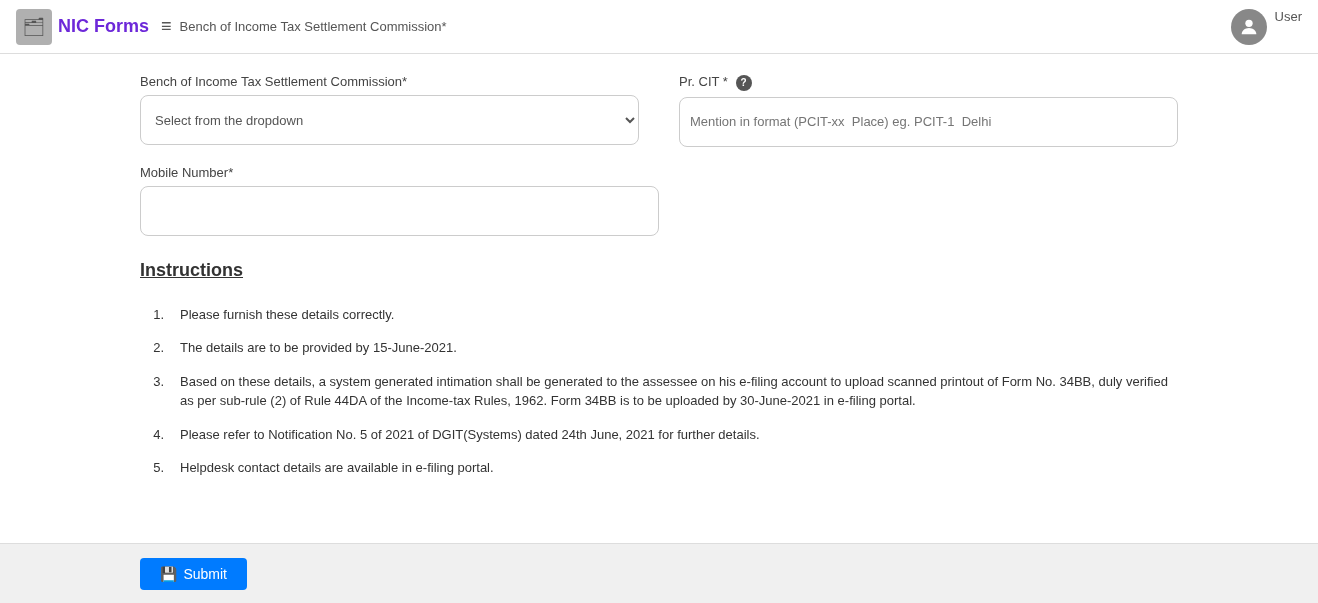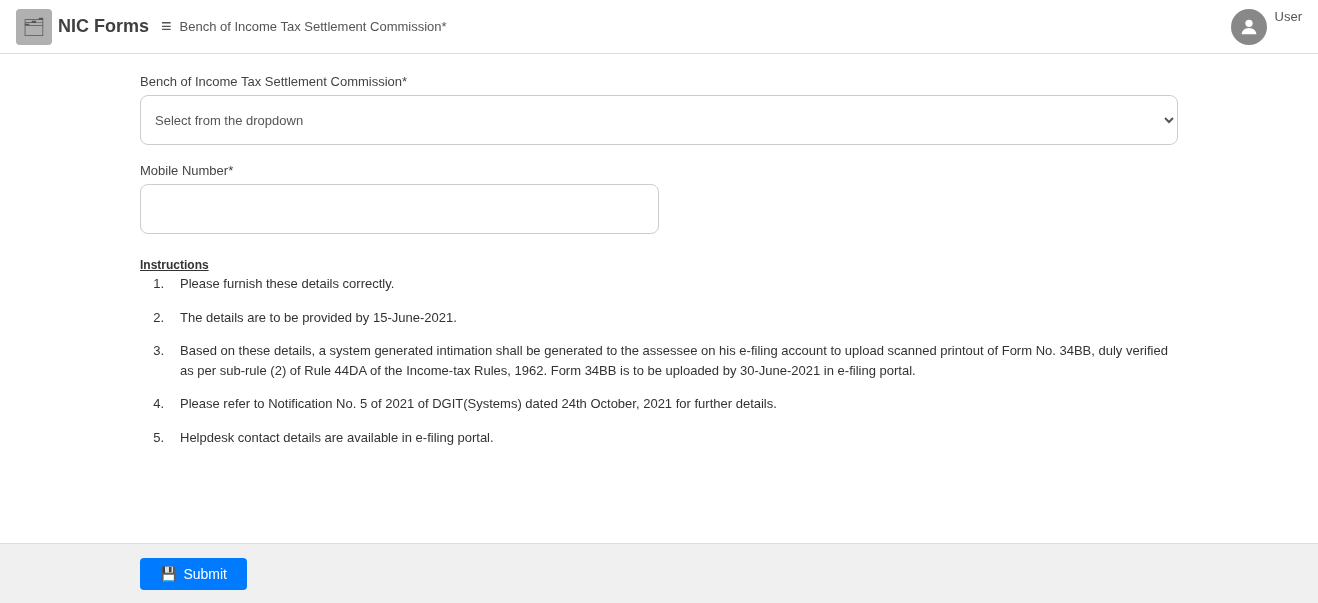--- a/index.html
+++ b/index.html
@@ -34,21 +34,21 @@
       border-radius: 4px;
       display: flex;
       align-items: center;
       justify-content: center;
       font-size: 18px;
       color: #555;
     }
     .logo-text {
       font-size: 18px;
       font-weight: bold;
-      color: #404040;
+      color: #6d28d9;
     }
     .header-menu-icon {
       font-size: 18px;
       color: #555;
       margin-right: 8px;
       cursor: pointer;
     }
     .header-title {
       font-size: 13px;
       color: #555;
@@ -134,22 +134,22 @@
     }
 
     
     .instructions-section {
       margin-top: 24px;
     }
 
     .instructions-title {
       font-weight: bold;
       text-decoration: underline;
-      font-size: 12px;
-      margin-bottom: 2px;
+      font-size: 18px;
+      margin-bottom: 24px;
     }
 
     .instructions-list {
       list-style: none;
       padding: 0;
     }
 
     .instructions-list li {
       display: flex;
       margin-bottom: 14px;
@@ -219,20 +219,27 @@
 
 <div class="main-content">
 
   <div class="form-row">
     <div class="form-group">
       <label class="form-label">Bench of Income Tax Settlement Commission*</label>
       <select class="form-control">
         <option>Select from the dropdown</option>
       </select>
     </div>
+    <div class="form-group">
+      <label class="form-label">
+        <span>Pr. CIT *</span>
+        <span class="help-icon">?</span>
+      </label>
+      <input type="text" class="form-control" placeholder="Mention in format (PCIT-xx  Place) eg. PCIT-1  Delhi" style="">
+    </div>
   </div>
 
 
   <div class="form-row" style="max-width: 50%;">
     <div class="form-group">
       <label class="form-label">
         <span>Mobile Number*</span>
       </label>
       <input type="text" class="form-control" style="">
     </div>
@@ -248,21 +255,21 @@
       <li class="list-item">
         <span class="list-num">2.</span>
         <span class="list-text">The details are to be provided by 15-June-2021.</span>
       </li>
       <li class="list-item">
         <span class="list-num">3.</span>
         <span class="list-text">Based on these details, a system generated intimation shall be generated to the assessee on his e-filing account to upload scanned printout of Form No. 34BB, duly verified as per sub-rule (2) of Rule 44DA of the Income-tax  Rules, 1962. Form 34BB is to be uploaded by 30-June-2021 in e-filing portal.</span>
       </li>
       <li class="list-item">
         <span class="list-num">4.</span>
-        <span class="list-text">Please refer to Notification No. 5 of 2021 of DGIT(Systems) dated 24th October, 2021 for further details.</span>
+        <span class="list-text">Please refer to Notification No. 5 of 2021 of DGIT(Systems) dated 24th June, 2021 for further details.</span>
       </li>
       <li class="list-item">
         <span class="list-num">5.</span>
         <span class="list-text">Helpdesk contact details are available in e-filing portal.</span>
       </li>
     </ul>
   </div>
 
 </div>
 

